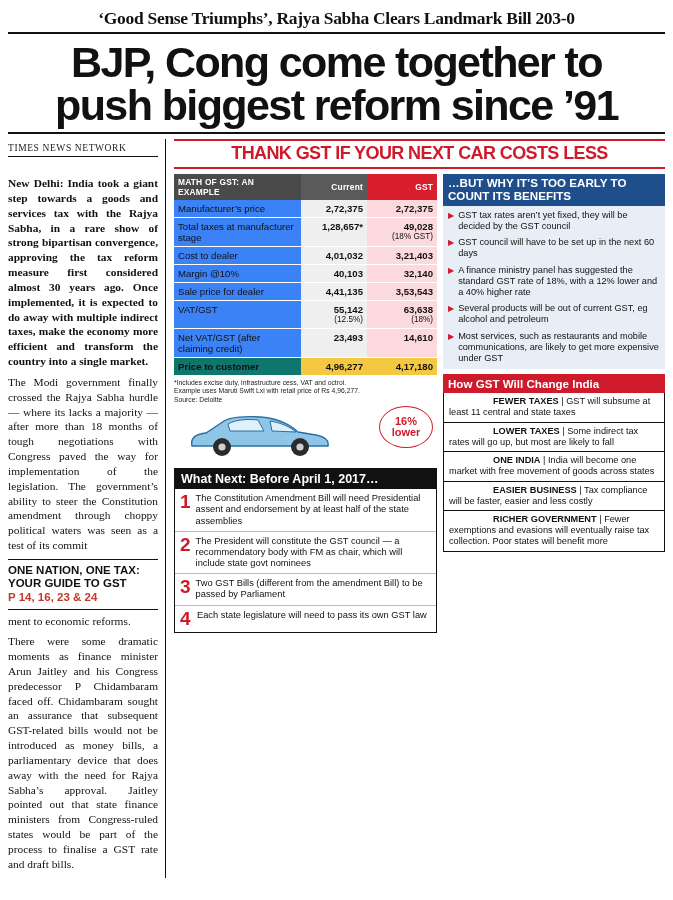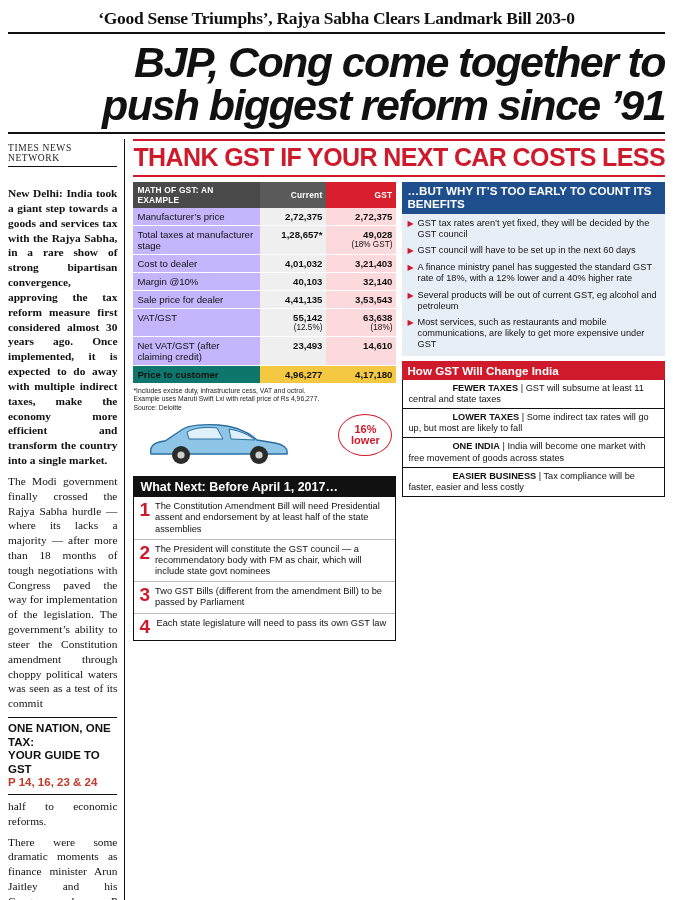--- a/index.html
+++ b/index.html
@@ -19,29 +19,28 @@
     font-size:17.5px;
     letter-spacing:-0.3px;
     text-align:center;
     padding:2px 0 3px 0;
     border-bottom:2px solid #111;
     white-space:nowrap;
   }
 
   
   .headline{
-    text-align:right;
+    text-align:center;
     font-family:"Liberation Sans", sans-serif;
     font-weight:bold;
     font-size:43px;
     line-height:0.99;
     letter-spacing:-1.6px;
     padding:7px 0 6px 0;
     border-bottom:2px solid #111;
-    font-style:italic;
   }
   .headline .l2{display:block;}
 
   
   .cols{display:flex;gap:0;margin-top:5px;}
   .colL{width:158px;padding-right:7px;border-right:1px solid #111;box-sizing:border-box;}
   .colR{flex:1;padding-left:8px;box-sizing:border-box;}
 
   .subhead{
     font-family:"Liberation Sans", sans-serif;
@@ -76,21 +75,21 @@
     font-weight:bold;font-size:11.5px;line-height:1.18;
     text-align:left;
   }
   .guidebox .pg{color:#c0392b;}
 
   
   .redbanner{
     color:#cf1a2b;
     font-family:"Liberation Sans", sans-serif;
     font-weight:bold;
-    font-size:25px;
+    font-size:18px;
     letter-spacing:-0.6px;
     text-align:center;
     border-top:2px solid #cf1a2b;
     border-bottom:2px solid #cf1a2b;
     padding:2px 0 3px 0;
     margin-bottom:5px;
     white-space:nowrap;
   }
 
   .panelwrap{display:flex;gap:6px;}
@@ -99,21 +98,21 @@
 
   
   table.gst{border-collapse:collapse;width:100%;font-family:"Liberation Sans", sans-serif;font-size:9.6px;}
   table.gst th{
     background:#4a4a4a;color:#fff;font-size:8.4px;padding:3px 4px;text-align:left;
     font-weight:bold;letter-spacing:0.2px;
   }
   table.gst th.cur{background:#5a5a5a;text-align:right;width:58px;}
   table.gst th.gst{background:#d91f2d;text-align:right;width:62px;}
   table.gst td{padding:3px 4px;vertical-align:top;line-height:1.15;border-bottom:1px solid #fff;}
-  table.gst td.lbl{background:#c4b5fd;width:auto;}
+  table.gst td.lbl{background:#3b82f6;width:auto;}
   table.gst td.c{background:#efefef;text-align:right;font-weight:bold;}
   table.gst td.g{background:#fcd9dc;text-align:right;font-weight:bold;}
   table.gst tr.total td{background:#0f766e;font-weight:bold;}
   table.gst tr.total td.c{background:#f5c842;}
   table.gst tr.total td.g{background:#f5c842;}
   .sub{font-weight:normal;font-size:8.2px;display:block;}
 
   .footnote{font-family:"Liberation Sans", sans-serif;font-size:6.8px;line-height:1.25;margin-top:3px;width:186px;color:#222;}
 
   .cargraphic{position:relative;height:62px;}
@@ -170,21 +169,21 @@
       <div class="bodytext">
         <p class="lead">New Delhi: India took a giant step towards a goods and services tax with the Rajya Sabha, in a rare show of strong bipartisan convergence, approving the tax reform measure first considered almost 30 years ago. Once implemented, it is expected to do away with multiple indirect taxes, make the economy more efficient and transform the country into a single market.</p>
         <p>The Modi government finally crossed the Rajya Sabha hurdle — where its lacks a majority — after more than 18 months of tough negotiations with Congress paved the way for implementation of the legislation. The government’s ability to steer the Constitution amendment through choppy political waters was seen as a test of its commit</p>
       </div>
       <div class="guidebox">
         <div>ONE NATION, ONE TAX:</div>
         <div>YOUR GUIDE TO GST</div>
         <div class="pg">P 14, 16, 23 &amp; 24</div>
       </div>
       <div class="bodytext" style="margin-top:4px;">
-        <p>half to economic reforms.</p>
+        <p>ment to economic reforms.</p>
         <p>There were some dramatic moments as finance minister Arun Jaitley and his Congress predecessor P Chidambaram faced off. Chidambaram sought an assurance that subsequent GST-related bills would not be introduced as money bills, a parliamentary device that does away with the need for Rajya Sabha’s approval. Jaitley pointed out that state finance ministers from Congress-ruled states would be part of the process to finalise a GST rate and draft bills.</p>
 
       </div>
     </div>
 
     <div class="colR">
       <div class="redbanner">THANK GST IF YOUR NEXT CAR COSTS LESS</div>
 
       <div class="panelwrap">
 
@@ -301,20 +300,21 @@
                 <span>Most services, such as restaurants and mobile communications, are likely to get more expensive under GST</span>
               </div>
           </div>
 
           <div class="redhead">How GST Will Change India</div>
           <div class="changebody">
             <div class="crow"><b>FEWER TAXES</b> | <span>GST will subsume at least 11 central and state taxes</span></div>
             <div class="crow"><b>LOWER TAXES</b> | <span>Some indirect tax rates will go up, but most are likely to fall</span></div>
             <div class="crow"><b>ONE INDIA</b> | <span>India will become one market with free movement of goods across states</span></div>
             <div class="crow"><b>EASIER BUSINESS</b> | <span>Tax compliance will be faster, easier and less costly</span></div>
+            <div class="crow"><b>RICHER GOVERNMENT</b> | <span>Fewer exemptions and evasions will eventually raise tax collection. Poor states will benefit more</span></div>
           </div>
         </div>
 
       </div>
     </div>
   </div>
 
 </div>
 
 </body></html>

